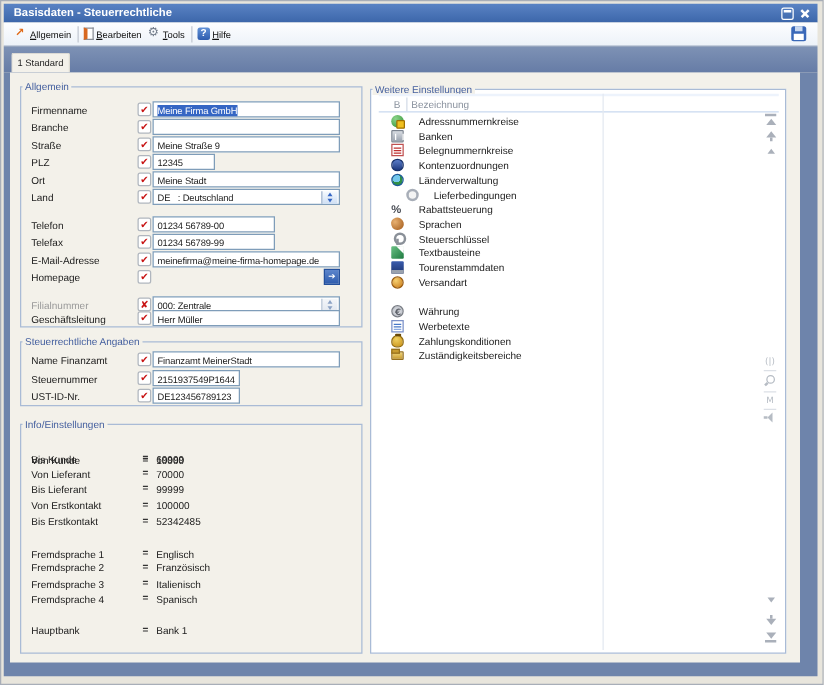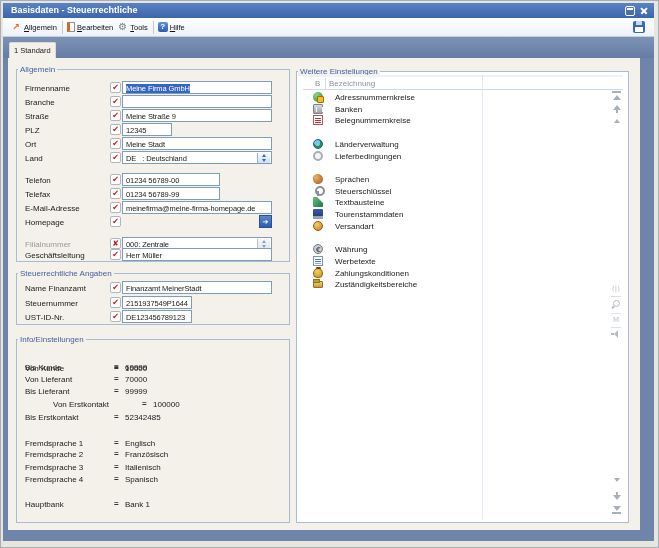--- a/index.html
+++ b/index.html
@@ -236,21 +236,21 @@
           <div class="irow" style="top: 35px;">
             <span class="ilabel">Von Lieferant</span>
             <span class="ieq">=</span>
             <span class="ival">70000</span>
           </div>
           <div class="irow" style="top: 47px;">
             <span class="ilabel">Bis Lieferant</span>
             <span class="ieq">=</span>
             <span class="ival">99999</span>
           </div>
-          <div class="irow" style="top: 60px; margin-left: 28px;">
+          <div class="irow" style="top: 60px;">
             <span class="ilabel">Von Erstkontakt</span>
             <span class="ieq">=</span>
             <span class="ival">100000</span>
           </div>
           <div class="irow" style="top: 73px;">
             <span class="ilabel">Bis Erstkontakt</span>
             <span class="ieq">=</span>
             <span class="ival">52342485</span>
           </div>
           <div class="irow" style="top: 99px;">
@@ -292,27 +292,35 @@
             <span class="ltext">Banken</span>
           </div>
           <div class="lrow" style="left: 6px; top: 20px; width: 320px;">
             <span class="li-ic ic-adressnummernkreise"></span>
             <span class="ltext">Adressnummernkreise</span>
           </div>
           <div class="lrow" style="left: 6px; top: 43.4px; width: 320px;">
             <span class="li-ic ic-belegnummernkreise"></span>
             <span class="ltext">Belegnummernkreise</span>
           </div>
+          <div class="lrow" style="left: 6px; top: 55.1px; width: 320px;">
+            <span class="li-ic ic-kontenzuordnungen"></span>
+            <span class="ltext">Kontenzuordnungen</span>
+          </div>
           <div class="lrow" style="left: 6px; top: 66.8px; width: 320px;">
             <span class="li-ic ic-laenderverwaltung"></span>
             <span class="ltext">Länderverwaltung</span>
           </div>
-          <div class="lrow" style="left: 6px; top: 78.5px; width: 320px;">
+          <div class="lrow" style="left: 18px; top: 78.5px; width: 320px;">
             <span class="li-ic ic-lieferbedingungen"></span>
             <span class="ltext">Lieferbedingungen</span>
+          </div>
+          <div class="lrow" style="left: 6px; top: 90.2px; width: 320px;">
+            <span class="li-ic ic-rabattsteuerung"></span>
+            <span class="ltext">Rabattsteuerung</span>
           </div>
           <div class="lrow" style="left: 6px; top: 101.9px; width: 320px; text-align: center;">
             <span class="li-ic ic-sprachen"></span>
             <span class="ltext">Sprachen</span>
           </div>
           <div class="lrow" style="left: 6px; top: 113.6px; width: 320px;">
             <span class="li-ic ic-steuerschluessel"></span>
             <span class="ltext">Steuerschlüssel</span>
           </div>
           <div class="lrow" style="left: 6px; top: 125.3px; width: 320px;">

